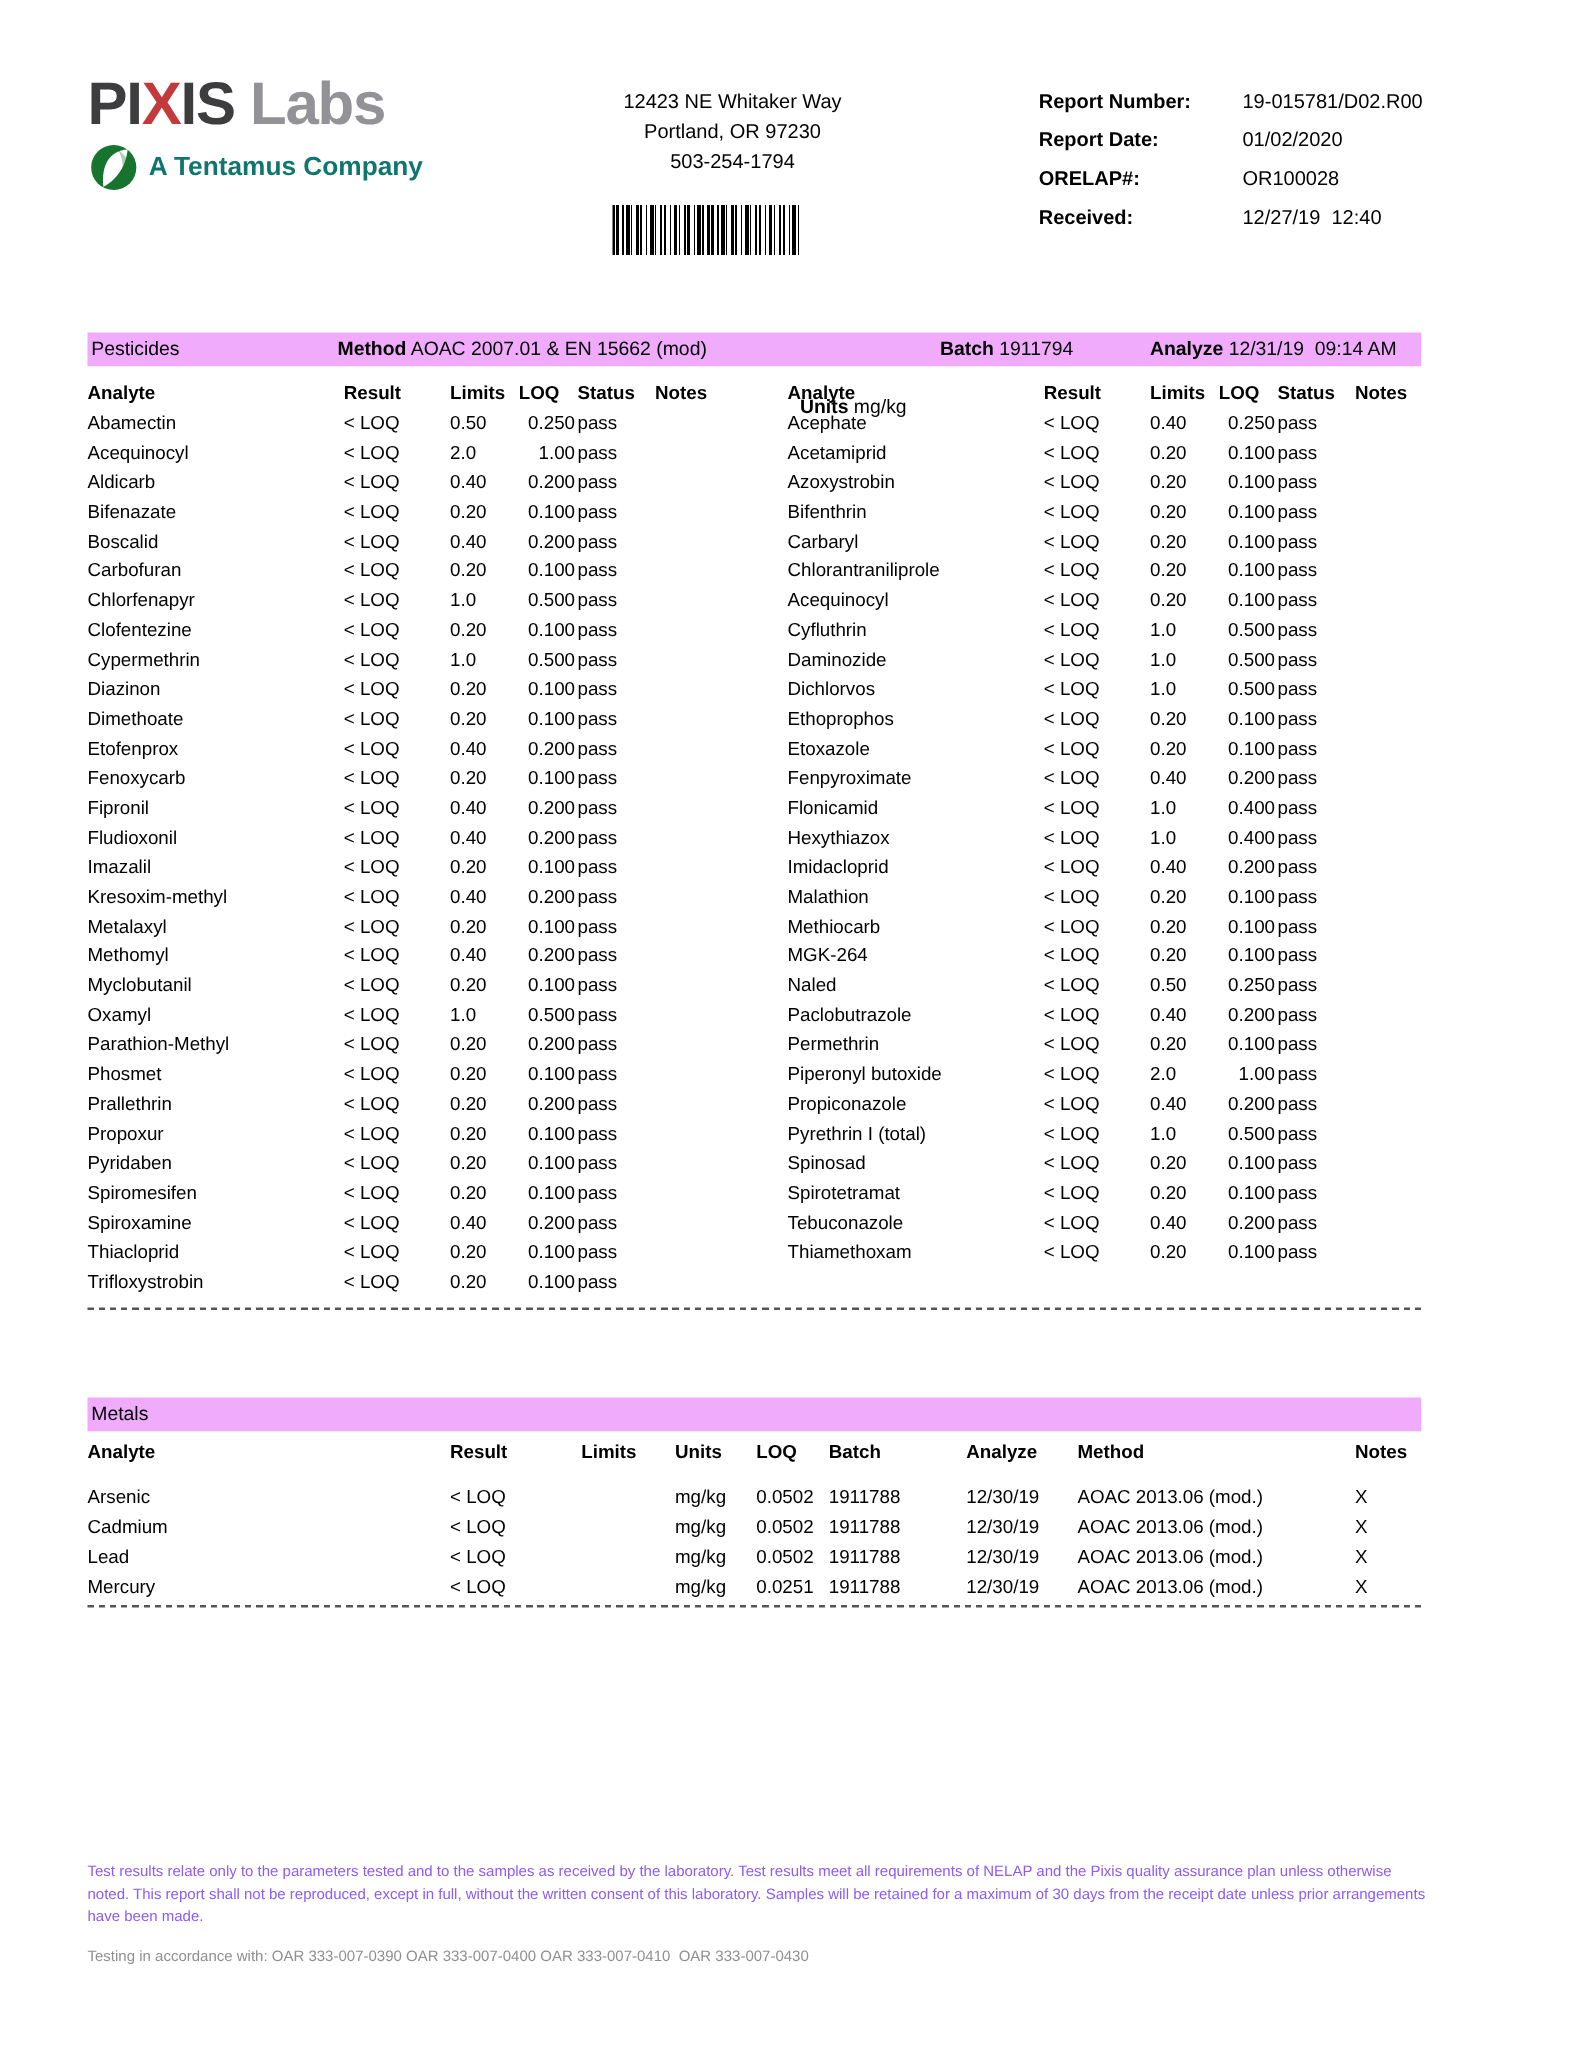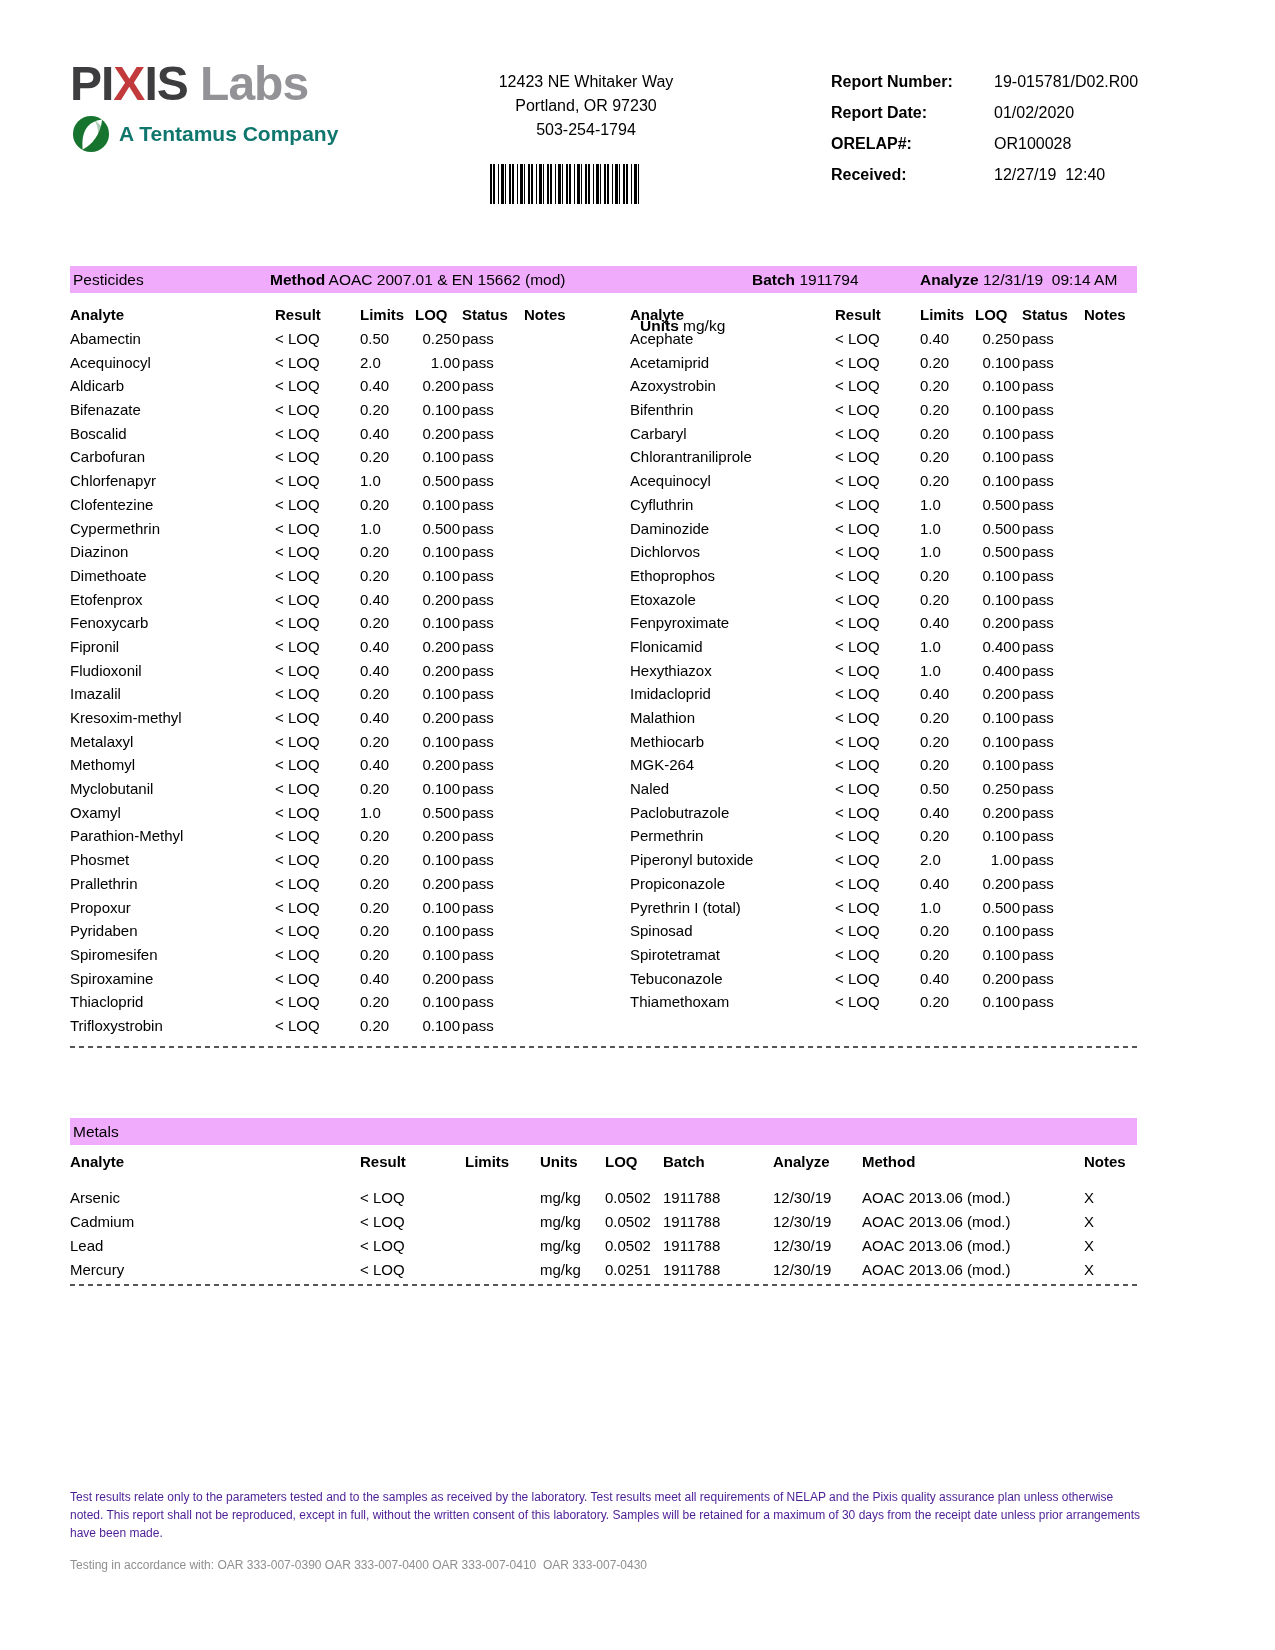--- a/index.html
+++ b/index.html
@@ -63,21 +63,21 @@
   .mrow { height:24px; line-height:24px; white-space:nowrap; }
 
   
   .dashed { position:absolute; left:70px; width:1067px; height:2px;
     background:repeating-linear-gradient(90deg, #555 0 5px, transparent 5px 9px); }
   #dash-pesticides { top:1046px; }
   #dash-metals { top:1284px; }
 
   
   .pagenum { position:absolute; top:1457px; left:70px; width:1067px; text-align:right; font-size:15px; }
-  .disclaimer { position:absolute; left:70px; top:1488px; width:1075px; font-size:12px; line-height:18px; color:#4c1d95; }
+  .disclaimer { position:absolute; left:70px; top:1488px; width:1075px; font-size:12px; line-height:18px; color:#8b5cf6; }
   .accordance { position:absolute; left:70px; top:1558px; font-size:12px; color:#8f8f8f; white-space:pre; }
 </style>
 </head>
 <body>
 
 <div class="page">
 
   <div class="logo-block">
     <div class="logo-main"><span>PI</span><span class="x">X</span><span>IS</span><span class="labs"> Labs</span></div>
     <div class="logo-sub">

